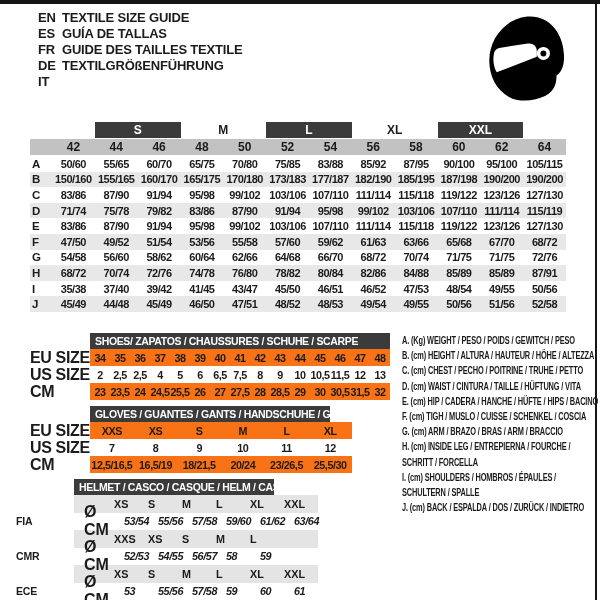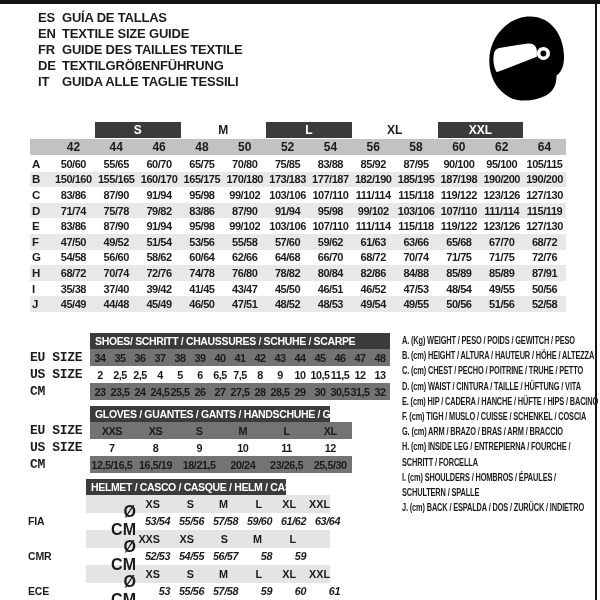--- a/index.html
+++ b/index.html
@@ -31,29 +31,29 @@
 
   
   .mini{position:absolute;left:30px;}
   #shoes-table{top:333px;}
   #gloves-table{top:406px;}
   .mini-header{height:16px;background:#3b3b3b;color:#ffffff;font-size:10.5px;font-weight:700;
     line-height:16px;padding-left:5px;box-sizing:border-box;letter-spacing:-0.35px;white-space:nowrap;margin-left:60px;}
   #shoes-table .mini-header{width:300px;}
   #gloves-table .mini-header{width:240px;}
   .mini-row{display:flex;height:17px;align-items:center;}
-  .mini-label{width:60px;flex:none;font-size:13px;font-weight:700;letter-spacing:-0.35px;font-family:Liberation Mono, monospace;}
+  .mini-label{width:60px;flex:none;font-size:16px;font-weight:700;letter-spacing:-0.35px;}
   .mini-values{display:flex;height:100%;align-items:center;}
   #shoes-table .mini-values{width:300px;}
   #gloves-table .mini-values{width:262px;}
-  .mini-values.shaded{background:#737373;}
+  .mini-values.shaded{background:#f97316;}
   .mini-cell{flex:1;text-align:center;font-size:10.8px;font-weight:700;letter-spacing:-0.45px;white-space:nowrap;}
 
   
-  .helmet-table{position:absolute;left:28px;top:479px;text-align:right;}
+  .helmet-table{position:absolute;left:16px;top:479px;}
   .helmet-table .mini-header{width:200px;margin-left:58px;}
   .h-size-row{display:flex;height:17.5px;align-items:center;margin-left:58px;width:244px;
     background:#e4e4e4;padding-left:40px;box-sizing:border-box;}
   .h-size-cell{width:34px;flex:none;font-size:10.8px;font-weight:700;}
   .h-value-row{display:flex;height:17.5px;align-items:center;position:relative;}
   .h-group-label{position:absolute;left:0;font-size:10.5px;font-weight:700;letter-spacing:-0.2px;}
   .h-unit{margin-left:68px;width:40px;flex:none;font-size:16px;font-weight:700;}
   .h-value-cell{width:34px;flex:none;font-size:10.8px;font-weight:700;letter-spacing:-0.4px;white-space:nowrap;font-style:italic;}
 
   
@@ -61,38 +61,37 @@
   .legend-item{font-size:10px;font-weight:700;line-height:15.2px;white-space:pre;letter-spacing:-0.2px;}
 </style>
 </head>
 <body>
 
 <div class="topbar"></div>
 <div class="rightbar"></div>
 
 <div class="lang-block" id="lang-block">
     <div class="lang-row">
+      <span class="lang-code">EN</span>
+      <span class="lang-title">TEXTILE SIZE GUIDE</span>
+    </div>
+    <div class="lang-row">
       <span class="lang-code">ES</span>
       <span class="lang-title">GUÍA DE TALLAS</span>
-    </div>
-    <div class="lang-row">
-      <span class="lang-code">EN</span>
-      <span class="lang-title">TEXTILE SIZE GUIDE</span>
     </div>
     <div class="lang-row">
       <span class="lang-code">FR</span>
       <span class="lang-title">GUIDE DES TAILLES TEXTILE</span>
     </div>
     <div class="lang-row">
       <span class="lang-code">DE</span>
       <span class="lang-title">TEXTILGRÖßENFÜHRUNG</span>
     </div>
     <div class="lang-row">
       <span class="lang-code">IT</span>
-      <span class="lang-title">GUIDA ALLE TAGLIE TESSILI</span>
     </div>
   </div>
 
 <div class="helmet-logo">
   <svg viewBox="0 0 100 112" width="82" height="96" xmlns="http://www.w3.org/2000/svg">
     <path d="M54 3 C78 3 94 24 95 49 C96 62 92 71 86 75 C86 84 84 94 72 100 C60 106 40 108 28 101 C13 93 4 76 4 57 C4 27 27 3 54 3 Z" fill="#000000"></path>
     <path d="M10 47 C8 55 9 64 13 71 L62 52 L62 45 C62 39 57 35 51 36 L18 41 C14 41.6 10.8 43.5 10 47 Z" fill="#ffffff"></path>
     <circle cx="70" cy="48" r="8" fill="#ffffff"></circle>
     <circle cx="70" cy="48" r="3.6" fill="#000000"></circle>
   </svg>
@@ -271,21 +270,21 @@
         <div class="value-cell">49/54</div>
         <div class="value-cell">49/55</div>
         <div class="value-cell">50/56</div>
         <div class="value-cell">51/56</div>
         <div class="value-cell">52/58</div>
       </div>
     </div>
 </div>
 
 <div class="mini" id="shoes-table">
-  <div class="mini-header">SHOES/ SCHRITT / CHAUSSURES / SCHUHE / SCARPE</div>
+  <div class="mini-header">SHOES/ ZAPATOS / CHAUSSURES / SCHUHE / SCARPE</div>
   <div id="shoes-rows">
       <div class="mini-row">
         <div class="mini-label">EU SIZE</div>
         <div class="mini-values shaded">
           <div class="mini-cell">34</div>
           <div class="mini-cell">35</div>
           <div class="mini-cell">36</div>
           <div class="mini-cell">37</div>
           <div class="mini-cell">38</div>
           <div class="mini-cell">39</div>

